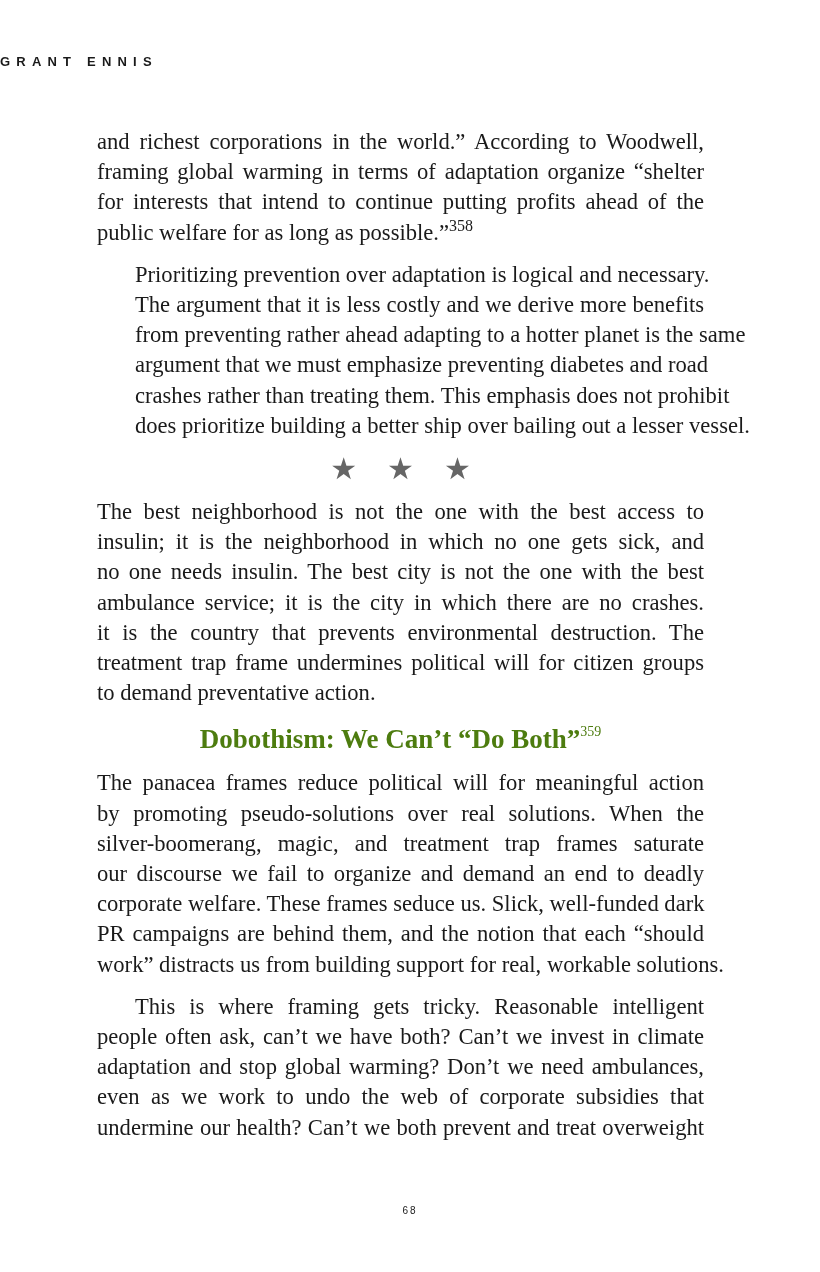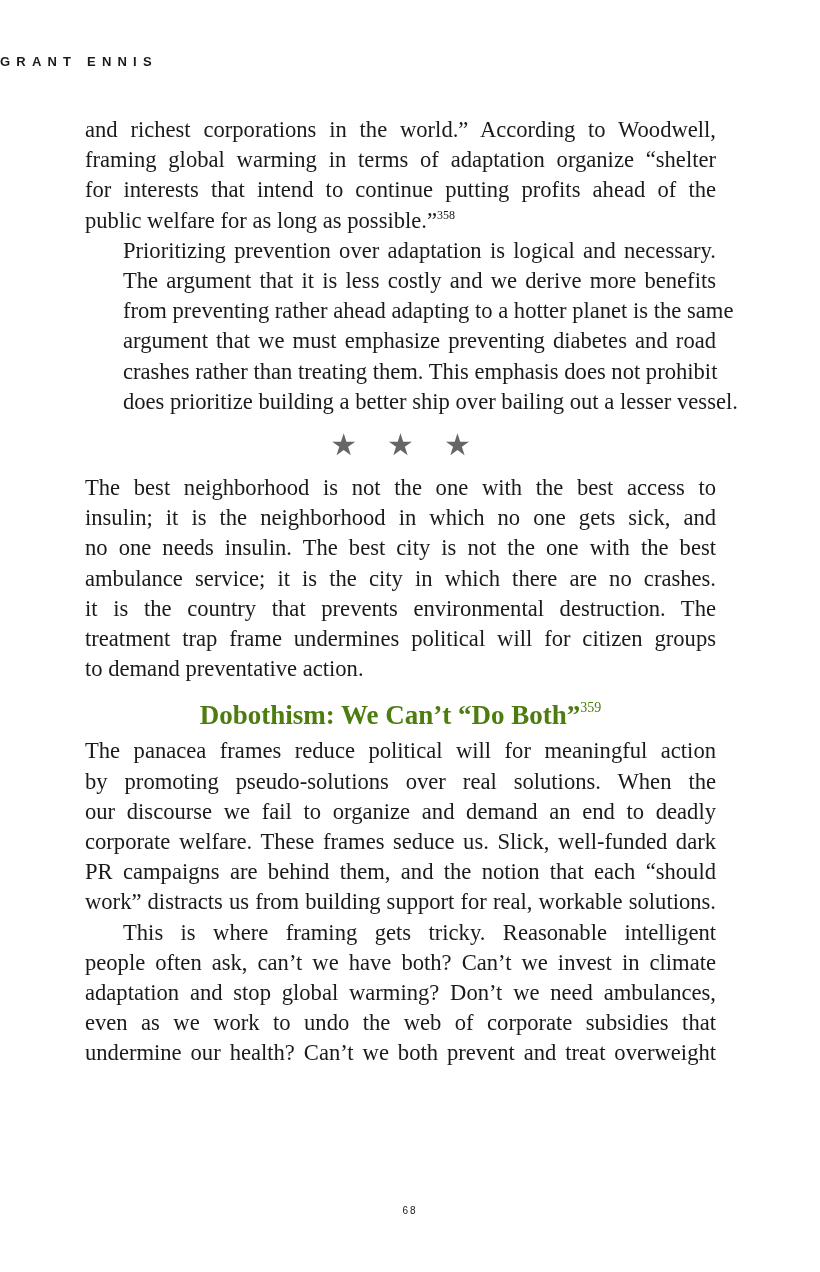--- a/index.html
+++ b/index.html
@@ -7,25 +7,25 @@
   .header {
     position: absolute; top: 54px; left: 0; width: 820px; text-align: left;
     font-family: "Liberation Sans", sans-serif; font-weight: bold; font-size: 13px;
     letter-spacing: 6.2px; color: #1a1a1a;
   }
   .content {
     position: absolute; top: 115px; left: 85px; width: 631px;
     font-family: "Liberation Serif", serif; font-size: 22.6px; line-height: 30.2px;
     color: #1a1a1a; text-align: justify;
   }
-  .content p { margin: 0; }
+  .content p { margin: 12px; }
   .content p.indent { text-indent: 38px; }
   .line { display: block; text-align: justify; text-align-last: justify; white-space: nowrap; }
   .line.last { text-align-last: left; }
-  sup { font-size: 12px; line-height: 0; vertical-align: 9px; }
+  sup { font-size: 16px; line-height: 0; vertical-align: 9px; }
   .stars {
     text-align: center; color: #666666; font-size: 30px; line-height: 30px;
     margin: 13px 0 13px 0; letter-spacing: 30px; padding-left: 30px;
   }
   h2 {
     margin: 14px 0 4px 0; text-align: center; font-family: "Liberation Serif", serif;
     font-weight: bold; font-size: 27px; line-height: 34px; color: #4d7c0f;
   }
   h2 sup { font-weight: normal; font-size: 14px; vertical-align: 12px; }
   .page-number {
@@ -64,20 +64,21 @@
     <span class="line">it is the country that prevents environmental destruction. The</span>
     <span class="line">treatment trap frame undermines political will for citizen groups</span>
     <span class="line last">to demand preventative action.</span>
   </p>
 
   <h2><span>Dobothism: We Can’t “Do Both”</span><sup>359</sup></h2>
 
   <p>
     <span class="line">The panacea frames reduce political will for meaningful action</span>
     <span class="line">by promoting pseudo-solutions over real solutions. When the</span>
+    <span class="line">silver-boomerang, magic, and treatment trap frames saturate</span>
     <span class="line">our discourse we fail to organize and demand an end to deadly</span>
     <span class="line">corporate welfare. These frames seduce us. Slick, well-funded dark</span>
     <span class="line">PR campaigns are behind them, and the notion that each “should</span>
     <span class="line">work” distracts us from building support for real, workable solutions.</span>
   </p>
   <p>
     <span class="line" style="text-indent:38px">This is where framing gets tricky. Reasonable intelligent</span>
     <span class="line">people often ask, can’t we have both? Can’t we invest in climate</span>
     <span class="line">adaptation and stop global warming? Don’t we need ambulances,</span>
     <span class="line">even as we work to undo the web of corporate subsidies that</span>

